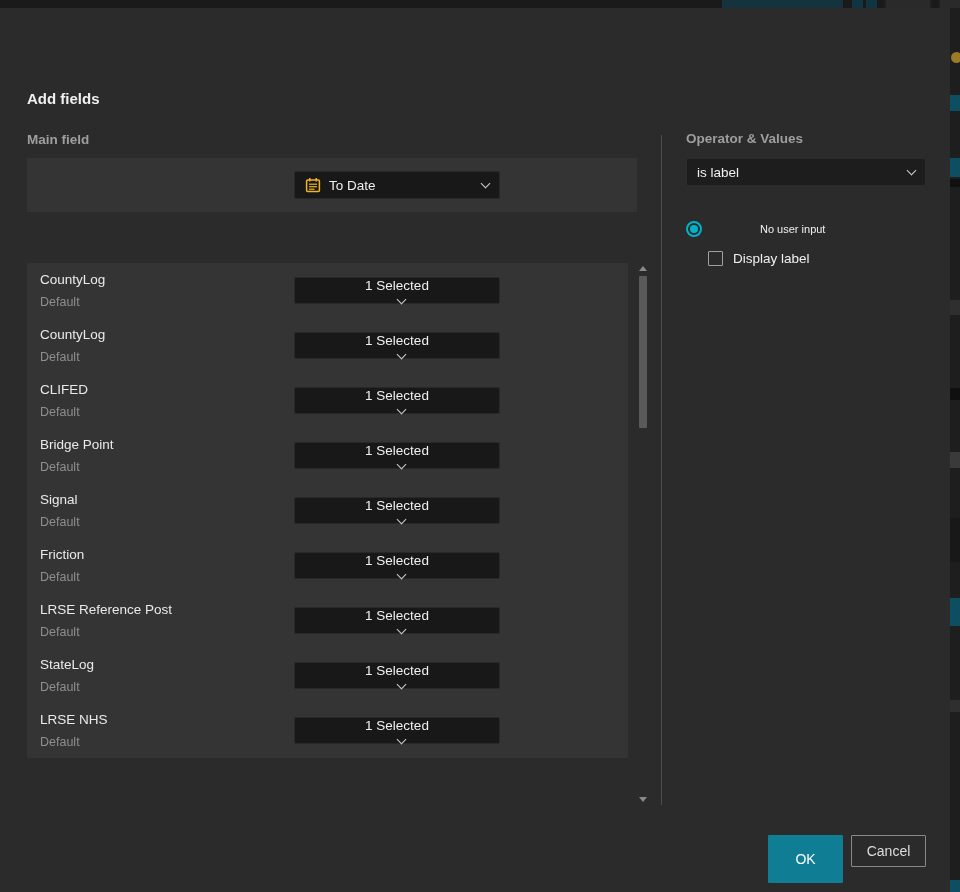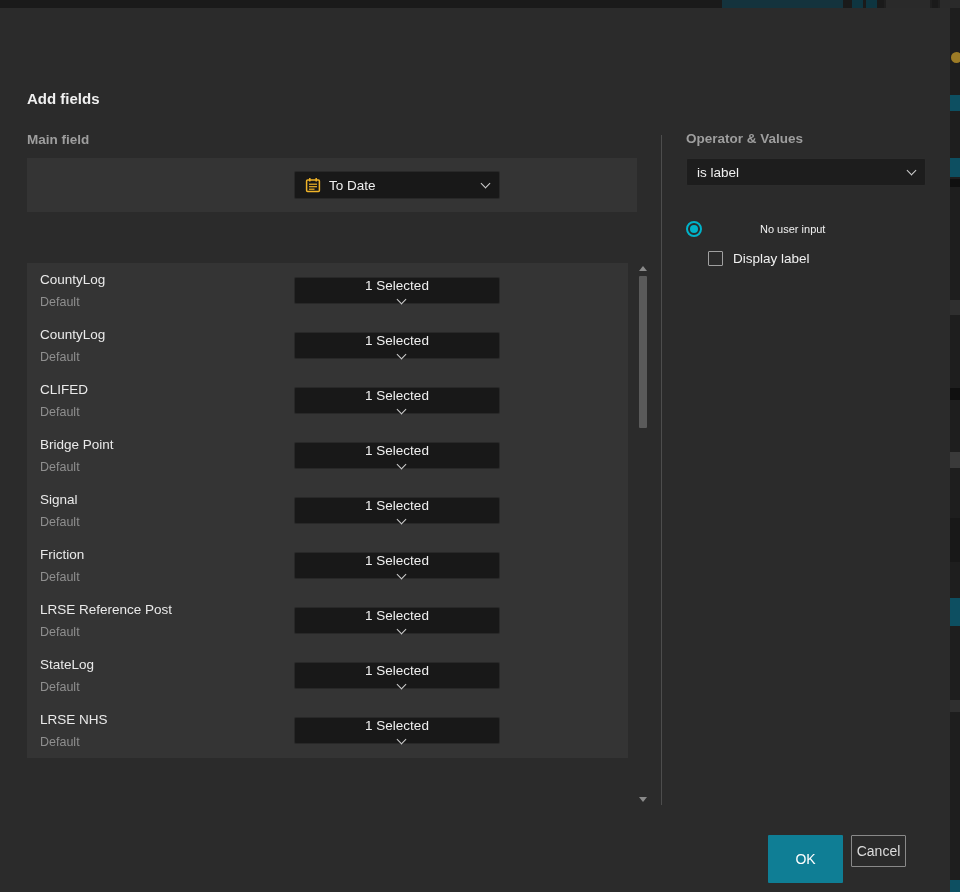--- a/index.html
+++ b/index.html
@@ -158,21 +158,21 @@
   }
   .checkbox-label { font-size: 13.5px; color: #f0f0f0; }
 
   
   .btn-ok {
     position: absolute; left: 768px; top: 827px; width: 75px; height: 48px;
     background: var(--accent-teal, #0f7e95); color: #ffffff; border: none;
     font-size: 14px; font-family: inherit; cursor: pointer; border-radius: 1px;
   }
   .btn-cancel {
-    position: absolute; left: 851px; top: 827px; width: 55px; height: 32px;
+    position: absolute; left: 851px; top: 827px; width: 75px; height: 32px;
     background: transparent; color: #dcdcdc; border: 1px solid #898989;
     font-size: 14px; font-family: inherit; cursor: pointer; border-radius: 1px;
   }
 </style>
 </head>
 <body>
 
 <div class="bg-topstrip">
   <div class="bg-liveview">
 

